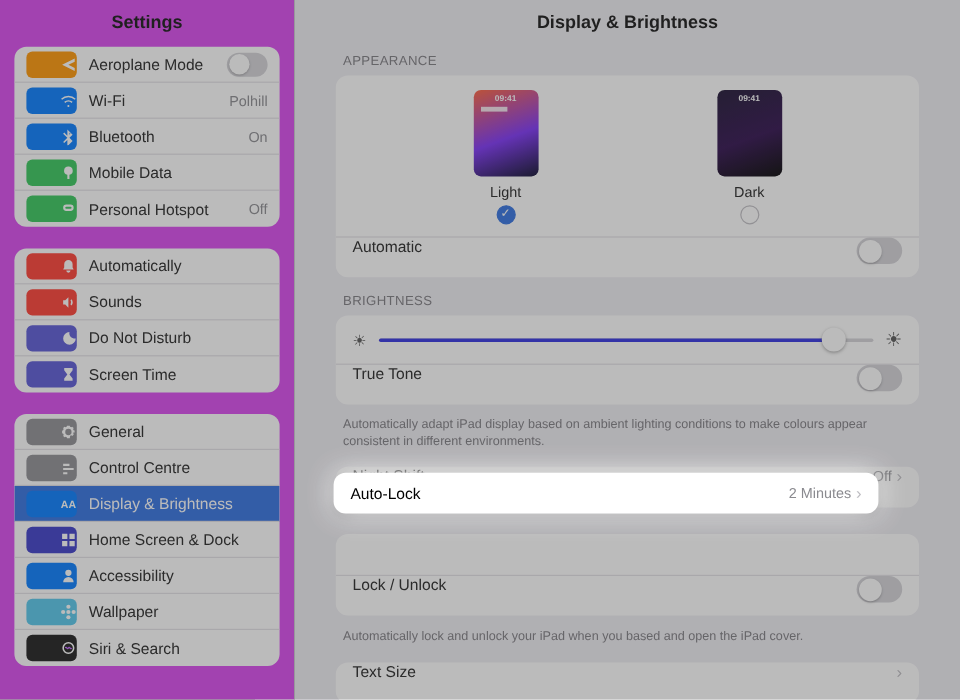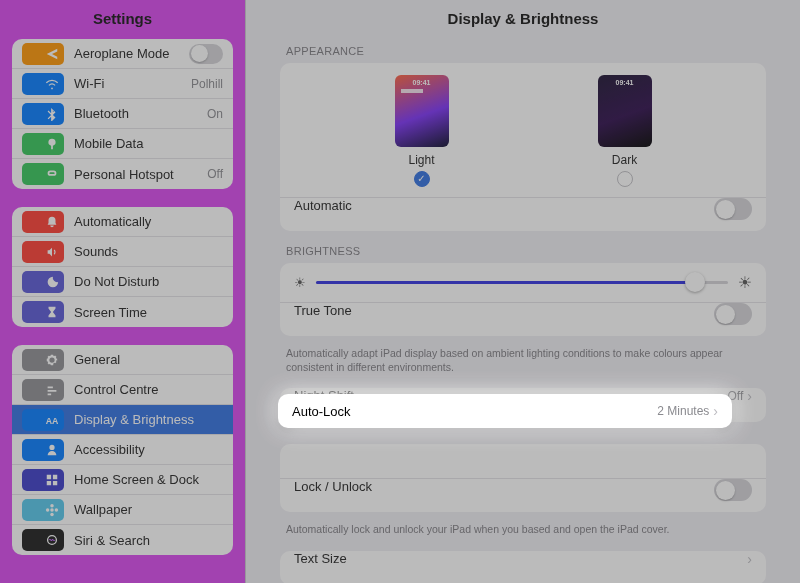--- a/index.html
+++ b/index.html
@@ -5,21 +5,21 @@
 * { box-sizing: border-box; margin: 0; padding: 0; font-family: -apple-system, "Helvetica Neue", Arial, sans-serif; }
 body { width: 800px; height: 583px; overflow: hidden; background: #d9d8dd; display: flex; position: relative; }
 .dim-overlay { position: absolute; inset: 0; background: rgba(60,60,60,0.35); pointer-events: none; z-index: 50; }
 .sidebar { width: 246px; height: 100%; background: #d946ef; overflow-y: auto; border-right: 1px solid #c9c8ce; }
 .sidebar-title { text-align: center; font-weight: 600; font-size: 15px; padding: 10px 0 12px; color: #111; }
 .group { background: #fff; border-radius: 10px; margin: 0 12px 18px; overflow: hidden; }
 .row { display: flex; align-items: center; height: 30px; padding: 0 10px; border-bottom: 1px solid #e3e2e7; font-size: 13px; color: #222; position: relative; }
 .row:last-child { border-bottom: none; }
 .row.selected { background: #2f6fe0; color: #fff; }
 .row.selected .ico { filter: none; }
-.ico { width: 42px; height: 22px; border-radius: 5px; margin-right: 10px; display: flex; align-items: center; justify-content: flex-start; flex-shrink: 0; padding-left: 23px; }
+.ico { width: 42px; height: 22px; border-radius: 5px; margin-right: 10px; display: flex; align-items: center; justify-content: flex-end; flex-shrink: 0; padding-left: 23px; }
 .ico svg { width: 14px; height: 14px; fill: #fff; }
 .row-val { margin-left: auto; color: #8a8a8f; font-size: 12px; }
 .mini-toggle { margin-left: auto; width: 34px; height: 20px; background: #d4d3d8; border-radius: 10px; position: relative; }
 .mini-toggle::after { content: ""; position: absolute; width: 17px; height: 17px; background: #fff; border-radius: 50%; top: 1.5px; left: 1.5px; box-shadow: 0 1px 2px rgba(0,0,0,0.25); }
 
 .detail { flex: 1; height: 100%; background: #efeef3; overflow-y: auto; }
 .detail-title { text-align: center; font-weight: 600; font-size: 15px; padding: 10px 0 14px; color: #111; }
 .section-label { font-size: 11px; color: #7c7b80; letter-spacing: 0.3px; padding: 4px 0 6px 40px; text-transform: uppercase; }
 .footer-text { font-size: 10.5px; color: #7c7b80; padding: 6px 40px 14px; line-height: 1.35; }
 .panel { background: #fff; border-radius: 10px; margin: 0 34px 8px; overflow: hidden; }
@@ -156,34 +156,34 @@
         </div>
         <div class="row selected">
           <div class="ico" style="background: rgb(0, 122, 255);">
             <svg viewBox="0 0 16 16">
               <text x="8" y="12" text-anchor="middle" font-size="10" fill="#fff" font-weight="700">AA</text>
             </svg>
           </div>
           <span>Display &amp; Brightness</span>
         </div>
         <div class="row">
+          <div class="ico" style="background: rgb(58, 58, 200);">
+            <svg viewBox="0 0 16 16">
+              <path d="M2 2h5v5H2zm7 0h5v5H9zM2 9h5v5H2zm7 0h5v5H9z"></path>
+            </svg>
+          </div>
+          <span>Home Screen &amp; Dock</span>
+        </div>
+        <div class="row">
           <div class="ico" style="background: rgb(0, 122, 255);">
             <svg viewBox="0 0 16 16">
               <path d="M8 8a3 3 0 100-6 3 3 0 000 6zm-5 6a5 5 0 0110 0H3z"></path>
             </svg>
           </div>
           <span>Accessibility</span>
-        </div>
-        <div class="row">
-          <div class="ico" style="background: rgb(58, 58, 200);">
-            <svg viewBox="0 0 16 16">
-              <path d="M2 2h5v5H2zm7 0h5v5H9zM2 9h5v5H2zm7 0h5v5H9z"></path>
-            </svg>
-          </div>
-          <span>Home Screen &amp; Dock</span>
         </div>
         <div class="row">
           <div class="ico" style="background: rgb(84, 199, 236);">
             <svg viewBox="0 0 16 16">
               <circle cx="8" cy="8" r="2"></circle>
               <circle cx="8" cy="3" r="2"></circle>
               <circle cx="8" cy="13" r="2"></circle>
               <circle cx="3" cy="8" r="2"></circle>
               <circle cx="13" cy="8" r="2"></circle>
             </svg>

